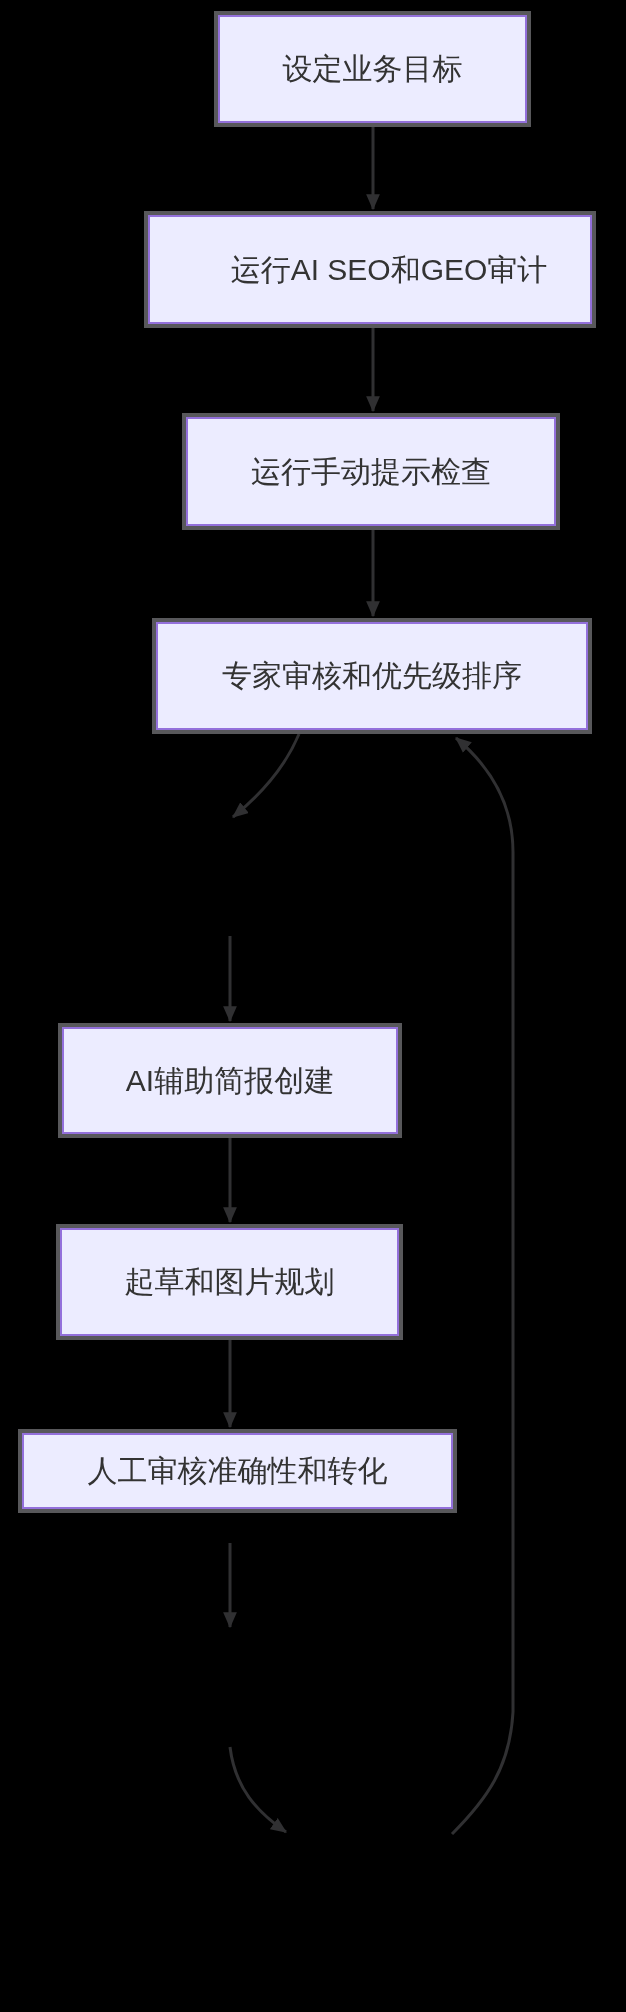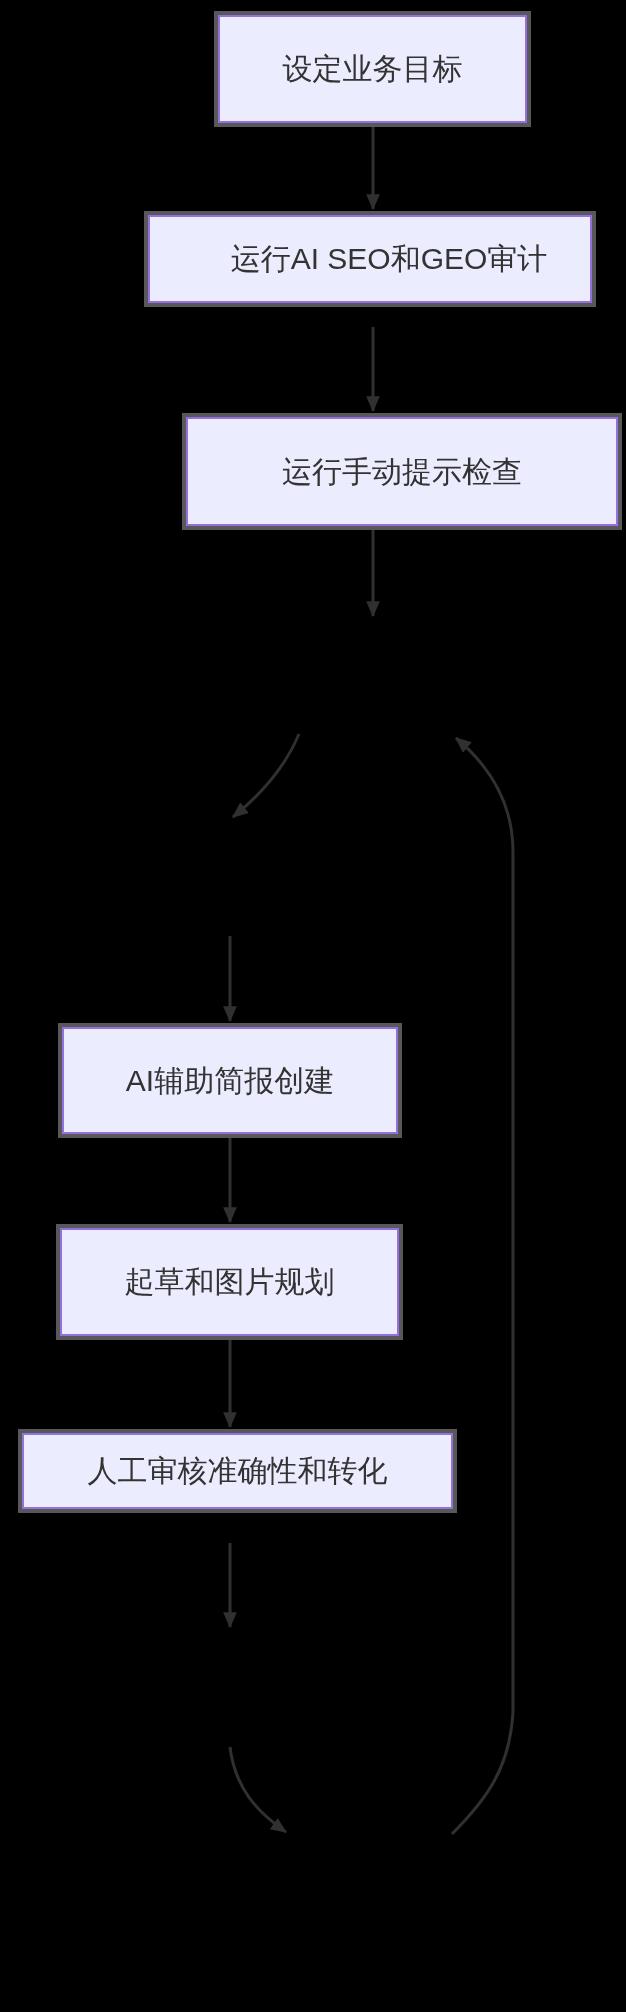--- a/index.html
+++ b/index.html
@@ -26,22 +26,22 @@
     background:var(--node-fill);
     border:2px solid var(--node-border);
     box-shadow:0 0 0 4px var(--node-outline);
     display:flex;align-items:center;justify-content:center;
     text-align:right;
     color:var(--text-color);
     font-size:30px;
     line-height:1.2;
   }
   #nA{left:218px;top:15px;width:309px;height:108px;}
-  #nB{left:148px;top:215px;width:444px;height:88px;padding-left:38px;}
-  #nC{left:186px;top:417px;width:432px;height:109px;}
+  #nB{left:148px;top:215px;width:444px;height:109px;padding-left:38px;}
+  #nC{left:186px;top:417px;width:370px;height:109px;}
   #nD{left:156px;top:622px;width:432px;height:108px;}
   #nE{left:44px;top:823px;width:372px;height:109px;}
   #nF{left:62px;top:1027px;width:336px;height:107px;}
   #nG{left:60px;top:1228px;width:339px;height:108px;}
   #nH{left:14px;top:1433px;width:431px;height:76px;margin-left:8px;}
   #nI{left:28px;top:1633px;width:404px;height:110px;}
   #nJ{left:250px;top:1838px;width:245px;height:109px;}
 </style>
 </head>
 <body>
@@ -68,20 +68,23 @@
 
   <div class="node" id="nA">
     <span>设定业务目标</span>
   </div>
   <div class="node" id="nB">
     <span>运行AI SEO和GEO审计</span>
   </div>
   <div class="node" id="nC">
     <span>运行手动提示检查</span>
   </div>
+  <div class="node" id="nD">
+    <span>专家审核和优先级排序</span>
+  </div>
   <div class="node" id="nF">
     <span>AI辅助简报创建</span>
   </div>
   <div class="node" id="nG">
     <span>起草和图片规划</span>
   </div>
   <div class="node" id="nH">
     <span>人工审核准确性和转化</span>
   </div>
 

